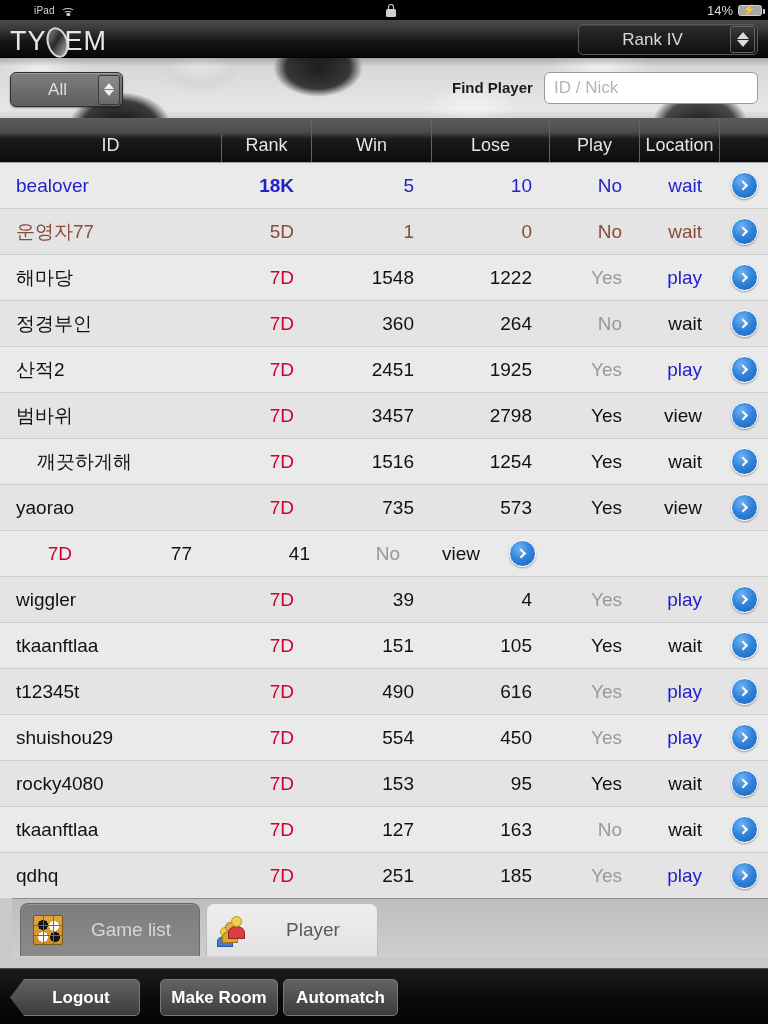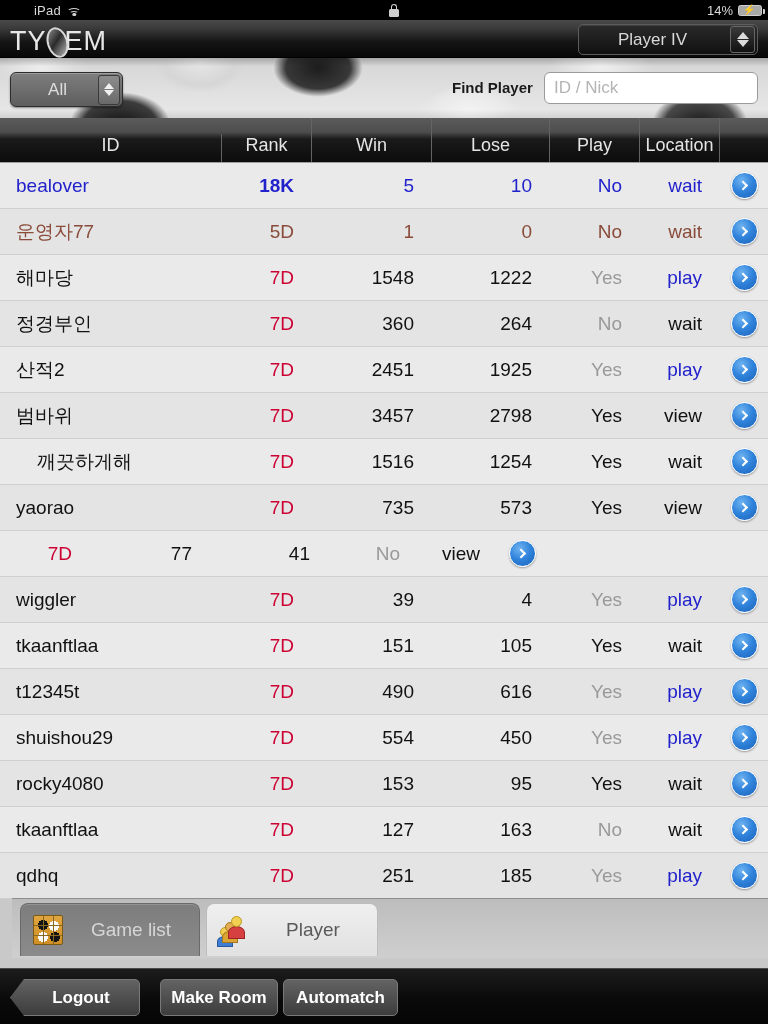--- a/index.html
+++ b/index.html
@@ -11,21 +11,21 @@
   }
   #app { position:relative; width:768px; height:1024px; overflow:hidden; }
 
   
   .statusbar {
     position:absolute; top:0; left:0; width:768px; height:20px;
     background:#000; color:#d8d8d8; font-size:13px;
     display:flex; align-items:center; padding:0 6px;
   }
   .sb-left { display:flex; align-items:center; gap:6px; }
-  .sb-device { font-size:13px; letter-spacing:0.2px;padding-left:28px; }
+  .sb-device { font-size:10px; letter-spacing:0.2px;padding-left:28px; }
   .wifi-ico { display:inline-block; width:15px; height:11px; position:relative; }
   .wifi-ico i {
     position:absolute; left:50%; bottom:0; transform:translateX(-50%);
     border:solid #d0d0d0; border-width:1.6px 0 0 0; border-radius:50%;
   }
   .wifi-ico i:nth-child(1){ width:14px; height:8px; border-top-width:1.7px; border-left:1.7px solid transparent; border-right:1.7px solid transparent; }
   .wifi-ico i:nth-child(2){ width:9px; height:5px; border-top-width:1.7px; border-left:1.7px solid transparent; border-right:1.7px solid transparent; }
   .wifi-ico i:nth-child(3){ width:3.4px; height:3.4px; background:#d0d0d0; border:none; border-radius:50%; bottom:-0.5px; }
   .sb-center { flex:1; display:flex; justify-content:center; align-items:center; }
   .lock-ico { width:10px; height:13px; position:relative; display:inline-block; }
@@ -270,21 +270,21 @@
     </div>
   </div>
 
   <div class="topbar">
     <div class="logo">
       <span>TY</span>
       <span class="g-oval"></span>
       <span>EM</span>
     </div>
     <div class="server-select">
-      <span class="label">Player IV</span>
+      <span class="label">Rank IV</span>
       <span class="spin">
         <span class="tri-up"></span>
         <span class="tri-dn"></span>
       </span>
     </div>
   </div>
 
   <div class="stone-band"></div>
 
   <div class="all-filter">

